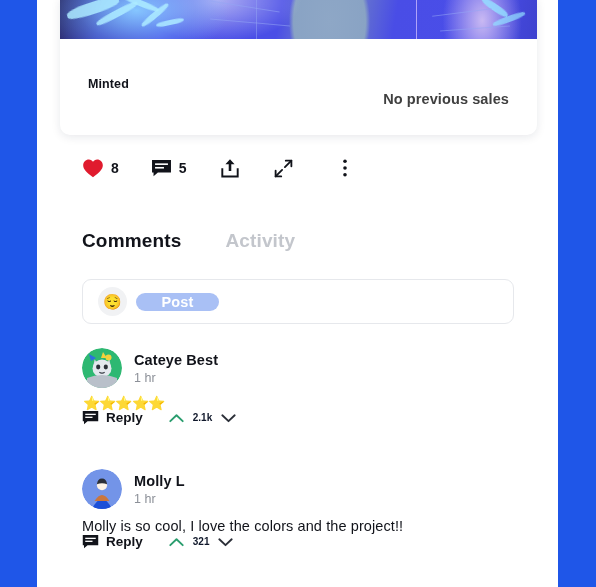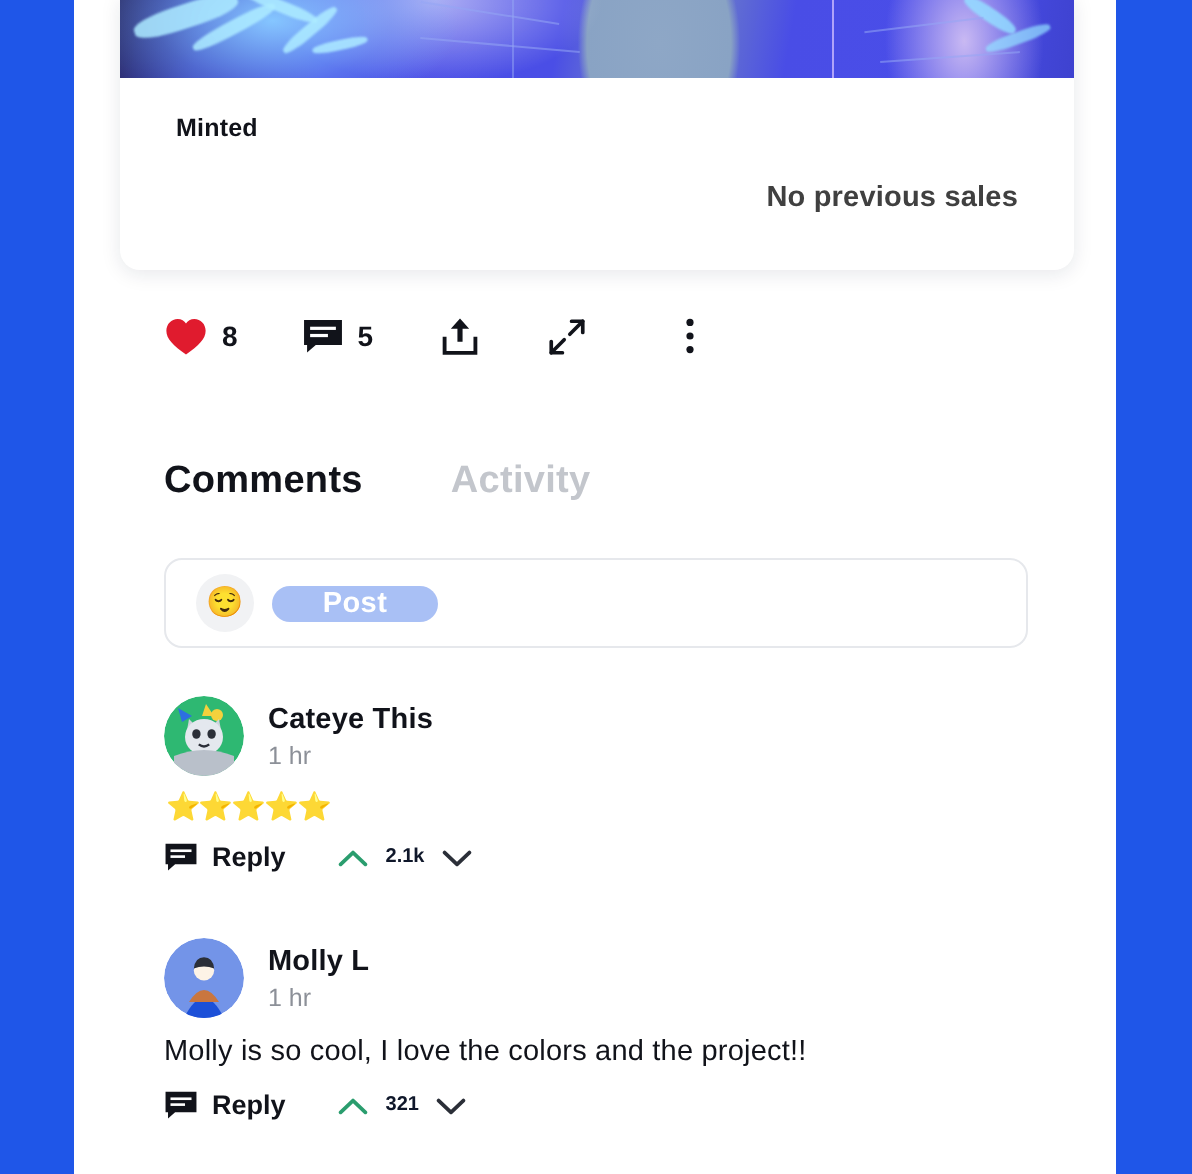--- a/index.html
+++ b/index.html
@@ -65,21 +65,21 @@
     border-radius: 40%;
     filter: blur(.6px);
   }
   .artwork .line {
     position: absolute;
     background: rgba(150,165,240,.55);
     height: 1px;
   }
 
   .art-meta {
-    padding: 18px 28px 24px 28px;
+    padding: 38px 28px 24px 28px;
     position: relative;
     height: 96px;
   }
   .minted-label {
     font-size: 12.5px;
     font-weight: bold;
     color: #11131a;
     letter-spacing: .1px;
   }
   .minted-date {
@@ -227,21 +227,20 @@
   .c-body {
     margin-top: 9px;
     font-size: 14.5px;
     color: #11131a;
     letter-spacing: .1px;
   }
 
   .c-actions {
     display: flex;
     align-items: center;
-    margin-top: 11px;
     gap: 0;
   }
   .reply-btn {
     display: flex;
     align-items: center;
     gap: 7px;
     cursor: pointer;
     margin-right: 26px;
   }
   .reply-btn span {
@@ -355,21 +354,21 @@
             <path d="M11 20 L12.5 11.5 L17 16 Z" fill="#cfd4dc"></path>
             <path d="M29 20 L27.5 11.5 L23 16 Z" fill="#cfd4dc"></path>
             <ellipse cx="20" cy="20.5" rx="9.5" ry="9" fill="#e4e8ee"></ellipse>
             <ellipse cx="16.2" cy="19" rx="2.1" ry="2.4" fill="#2b2f38"></ellipse>
             <ellipse cx="23.8" cy="19" rx="2.1" ry="2.4" fill="#2b2f38"></ellipse>
             <path d="M17.4 24.2 Q20 26.2 22.6 24.2" stroke="#2b2f38" stroke-width="1.2" fill="none"></path>
             <path d="M5 30 Q20 24 35 30 L35 40 L5 40 Z" fill="#b9c0ca"></path>
           </svg>
         </div>
         <div>
-          <div class="c-name">Cateye This</div>
+          <div class="c-name">Cateye Best</div>
           <div class="c-time">1 hr</div>
         </div>
       </div>
       <div class="stars">⭐⭐⭐⭐⭐</div>
       <div class="c-actions">
         <div class="reply-btn">
           <svg width="17" height="15" viewBox="0 0 22 19">
             <path d="M1 1 H21 V14.2 H7.2 L2.6 18.2 V14.2 H1 Z" fill="#11131a"></path>
             <rect x="4.2" y="4.6" width="13.6" height="1.7" fill="#ffffff"></rect>
             <rect x="4.2" y="8.4" width="9.4" height="1.7" fill="#ffffff"></rect>

